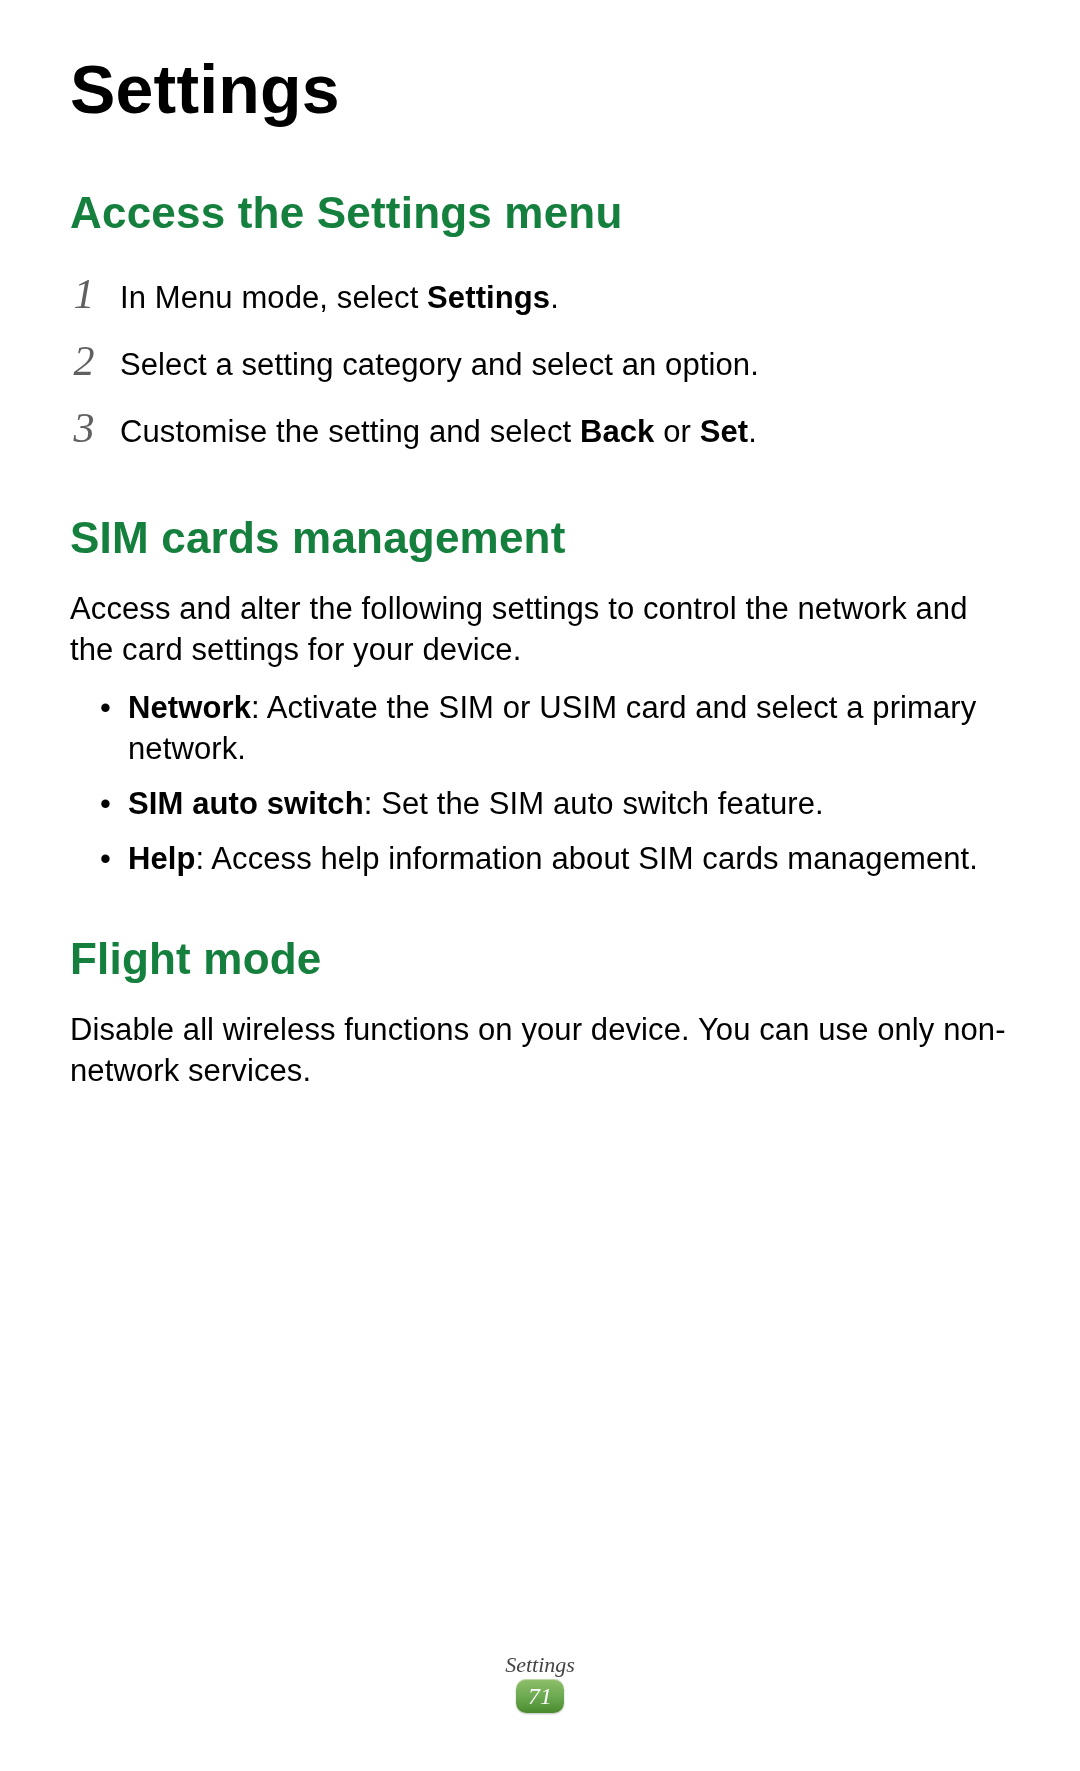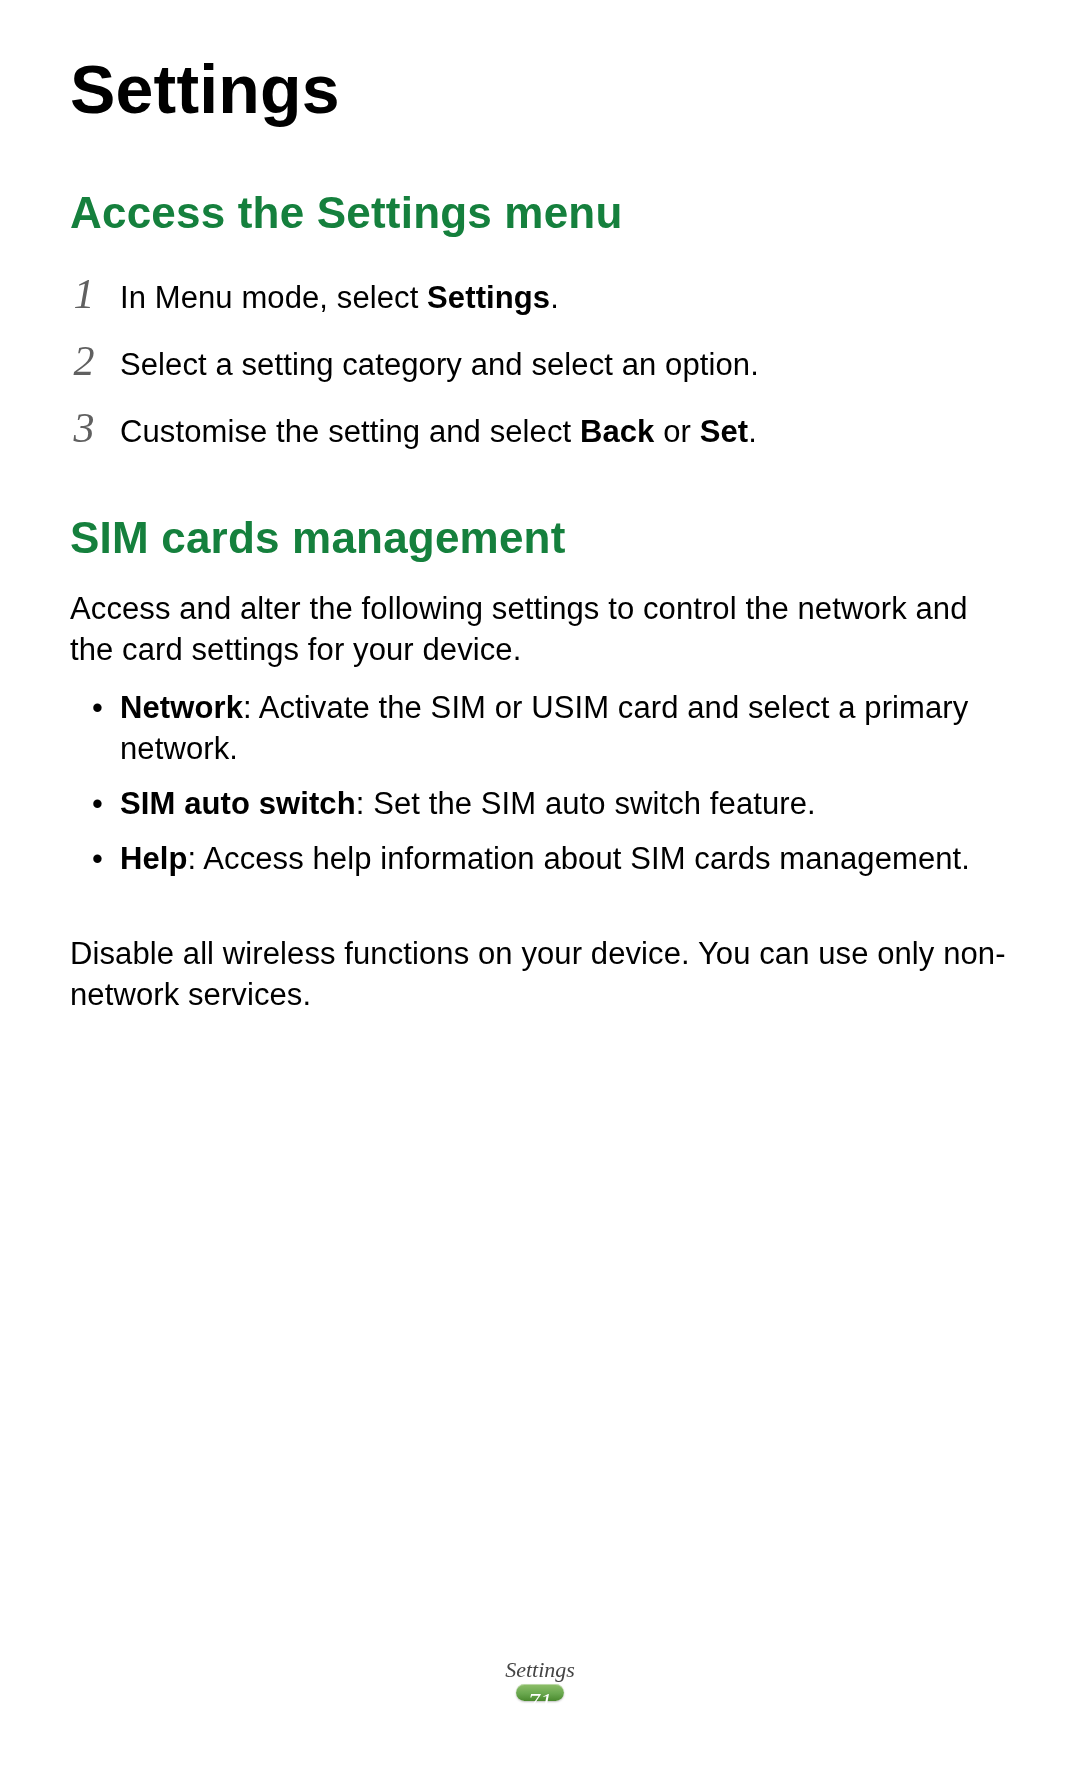--- a/index.html
+++ b/index.html
@@ -58,21 +58,21 @@
   .step-text { flex: 1; }
   .body-text {
     font-size: 31px;
     line-height: 1.32;
     letter-spacing: 0.1px;
     margin: 0 0 18px 0;
   }
   .bullets {
     list-style: none;
     padding: 0 0 0 22px;
-    margin: 0;
+    margin: 8px;
     display: flex;
     flex-direction: column;
     gap: 14px;
   }
   .bullet {
     position: relative;
     font-size: 31px;
     line-height: 1.32;
     padding-left: 28px;
     letter-spacing: 0.1px;
@@ -95,21 +95,21 @@
   .footer-label {
     font-family: Georgia, "Times New Roman", serif;
     font-style: italic;
     font-size: 22px;
     color: #444;
     margin-bottom: 1px;
   }
   .page-badge {
     display: inline-block;
     width: 48px;
-    height: 17px;
+    height: 34px;
     border-radius: 10px;
     background: linear-gradient(to bottom, #8fbf6a 0%, #6aa84f 55%, #4a8a2e 100%);
     color: #fff;
     font-family: Georgia, "Times New Roman", serif;
     font-style: italic;
     font-size: 24px;
     line-height: 34px;
     box-shadow: inset 0 1px 0 rgba(255,255,255,0.4), 0 1px 2px rgba(0,0,0,0.25);
   }
 </style>
@@ -152,20 +152,21 @@
       <li class="bullet">
         <span class="b">SIM auto switch</span><span>: Set the SIM auto switch feature.</span>
       </li>
       <li class="bullet">
         <span class="b">Help</span><span>: Access help information about SIM cards management.</span>
       </li>
     </ul>
   </div>
 
   <div class="section">
+    <h2 class="subhead">Flight mode</h2>
     <p class="body-text">Disable all wireless functions on your device. You can use only non-network services.</p>
   </div>
 
   <div class="footer">
     <div class="footer-label">Settings</div>
     <div class="page-badge">71</div>
   </div>
 
 </div>
 

